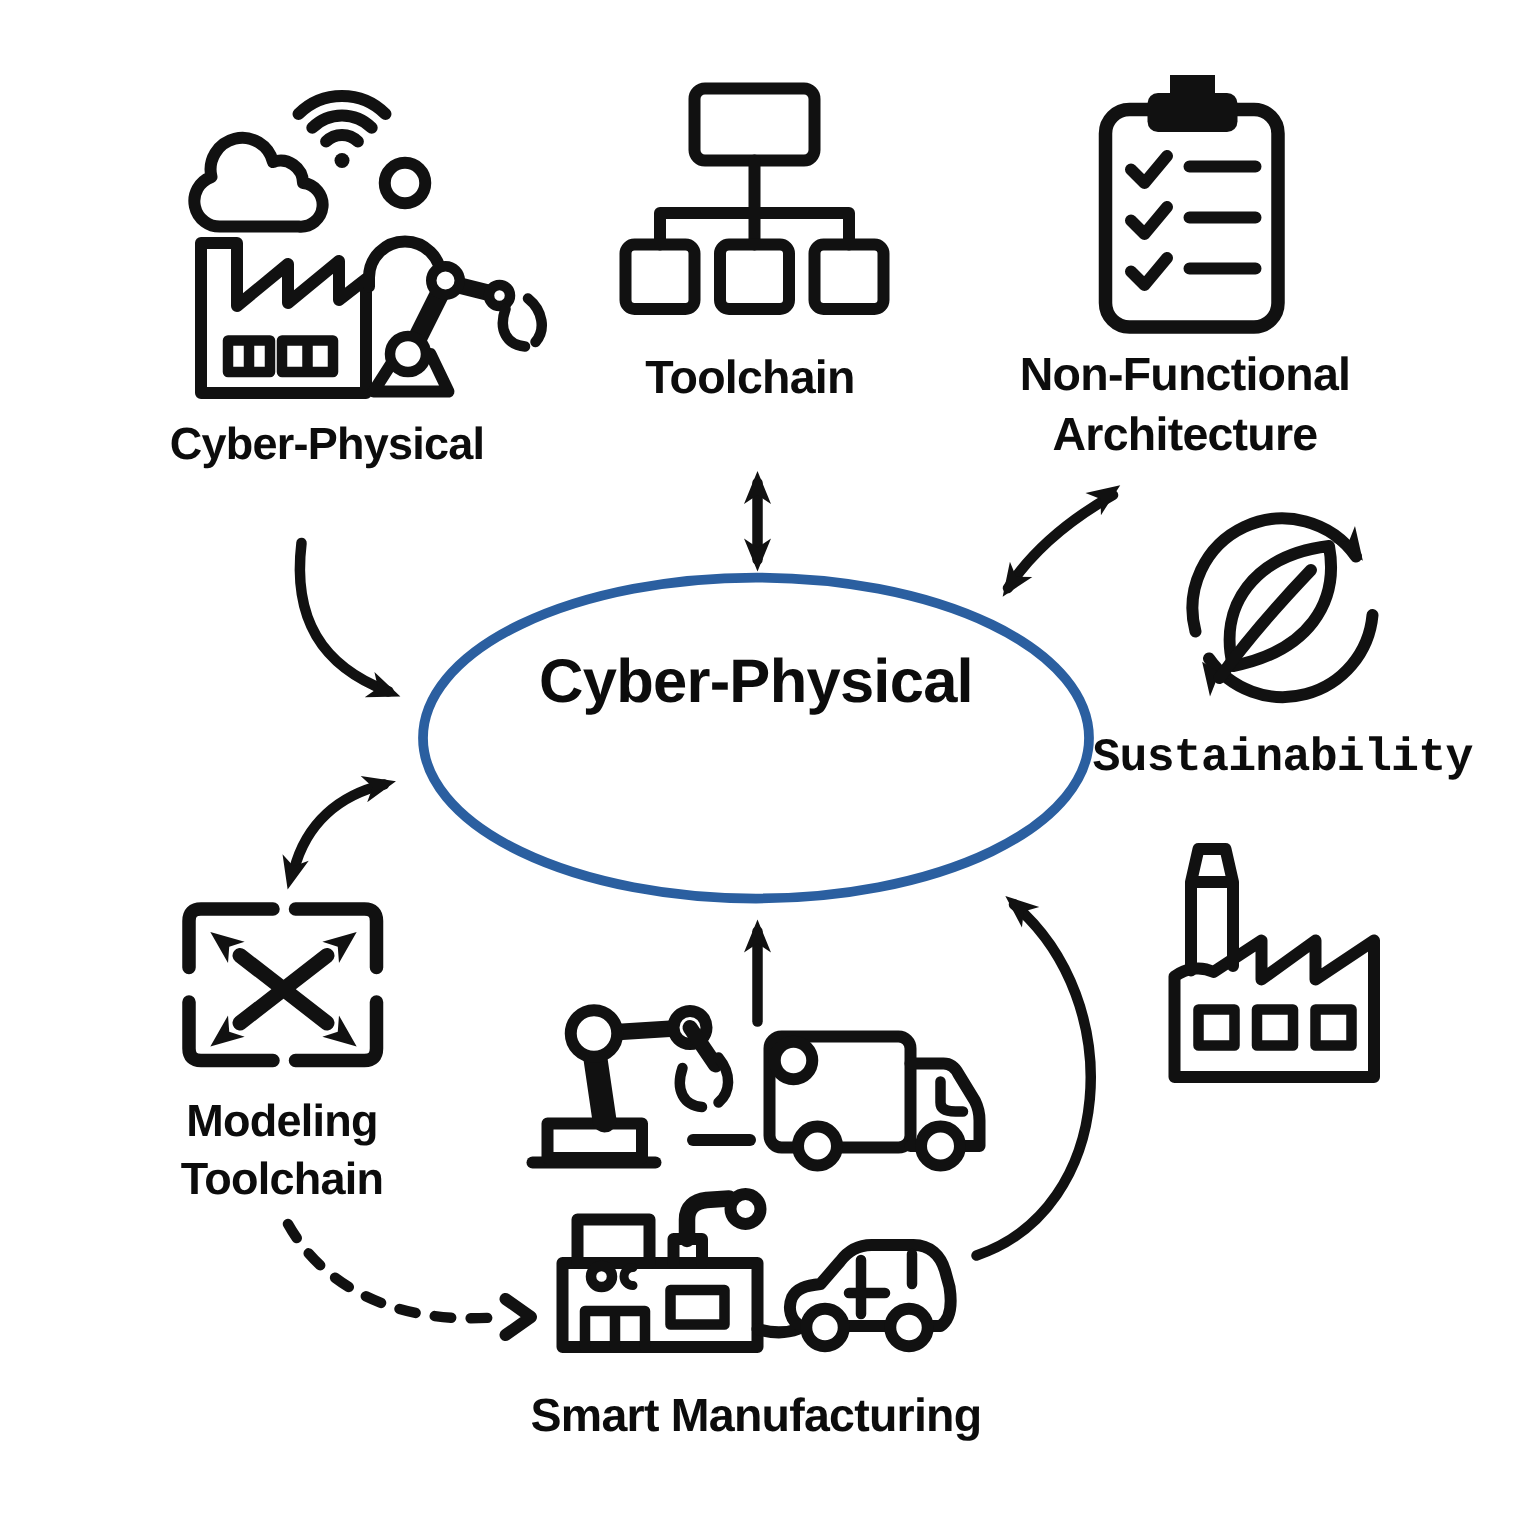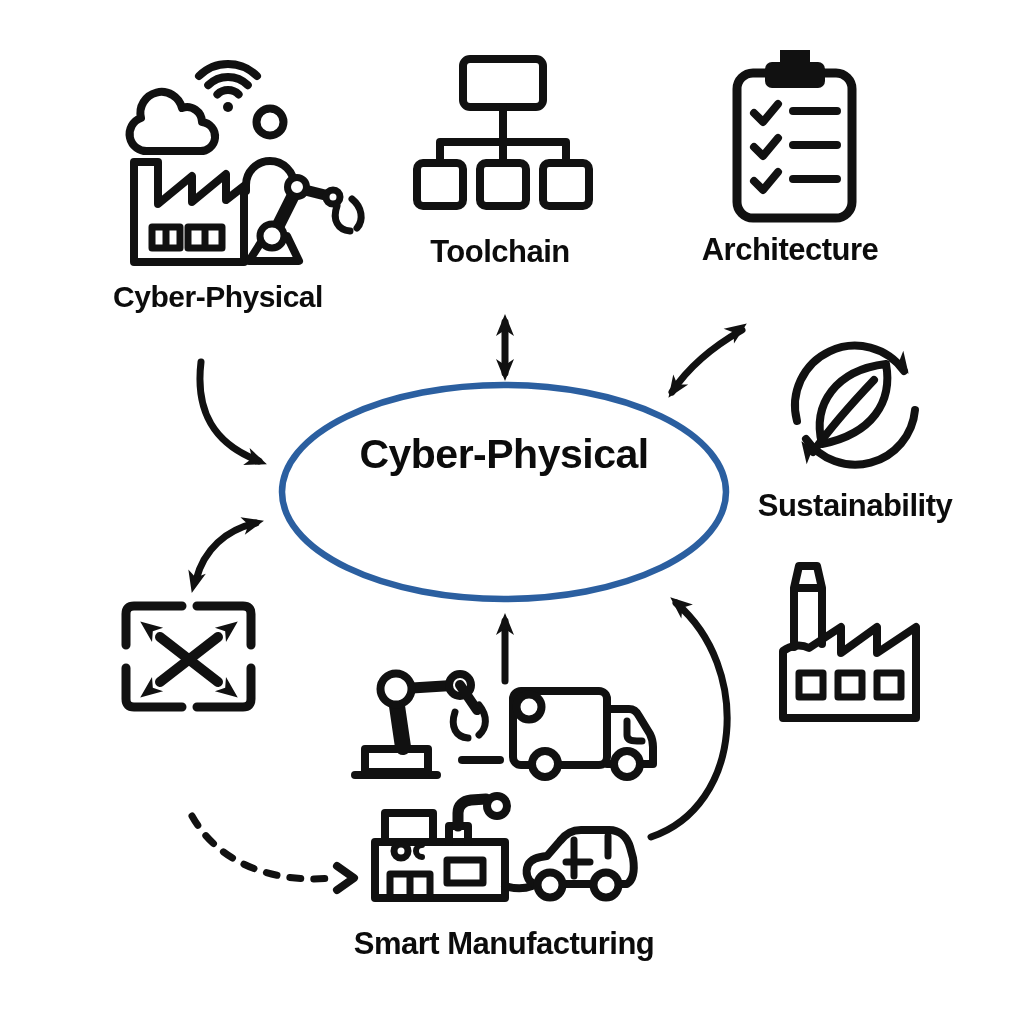--- a/index.html
+++ b/index.html
@@ -4,21 +4,21 @@
 <style>
   html,body{margin:0;padding:0;background:#ffffff;}
   .stage{position:relative;width:1024px;height:1024px;background:#ffffff;
          font-family:"Liberation Sans",sans-serif;overflow:hidden;}
   .stage svg{position:absolute;left:0;top:0;}
   .lbl{position:absolute;font-weight:700;color:#0c0c0c;text-align:center;
        line-height:1.3;letter-spacing:-0.5px;}
   #lbl-cps{left:58px;top:277px;width:320px;font-size:30px;}
   #lbl-swarch{left:350px;top:232px;width:300px;font-size:31px;}
   #lbl-nfr{left:632px;top:230px;width:316px;font-size:31px;}
-  #lbl-sus{left:705px;top:486px;width:300px;font-size:31px;}
+  #lbl-sus{left:705px;top:486px;width:300px;font-size:31px;font-family:Liberation Mono, monospace;}
   #lbl-smart{left:314px;top:924px;width:380px;font-size:31px;}
   #lbl-model{left:64px;top:728px;width:248px;font-size:30px;}
   #lbl-center{left:282px;top:428px;width:444px;font-size:41px;line-height:1.28;}
 </style>
 </head>
 <body>
 
 <div class="stage">
 
 <svg width="1024" height="1024" viewBox="0 0 1024 1024">
@@ -180,25 +180,30 @@
 
 <div class="lbl" id="lbl-cps">
   <div>Cyber-Physical</div>
 </div>
 
 <div class="lbl" id="lbl-swarch">
   <div>Toolchain</div>
 </div>
 
 <div class="lbl" id="lbl-nfr">
+  <div>Non-Functional</div>
   <div>Architecture</div>
 </div>
 
 <div class="lbl" id="lbl-sus">Sustainability</div>
 
 <div class="lbl" id="lbl-smart">Smart Manufacturing</div>
 
+<div class="lbl" id="lbl-model">
+  <div>Modeling</div>
+  <div>Toolchain</div>
+</div>
 
 <div class="lbl" id="lbl-center">
   <div>Cyber-Physical</div>
 </div>
 
 </div>
 
 </body></html>

